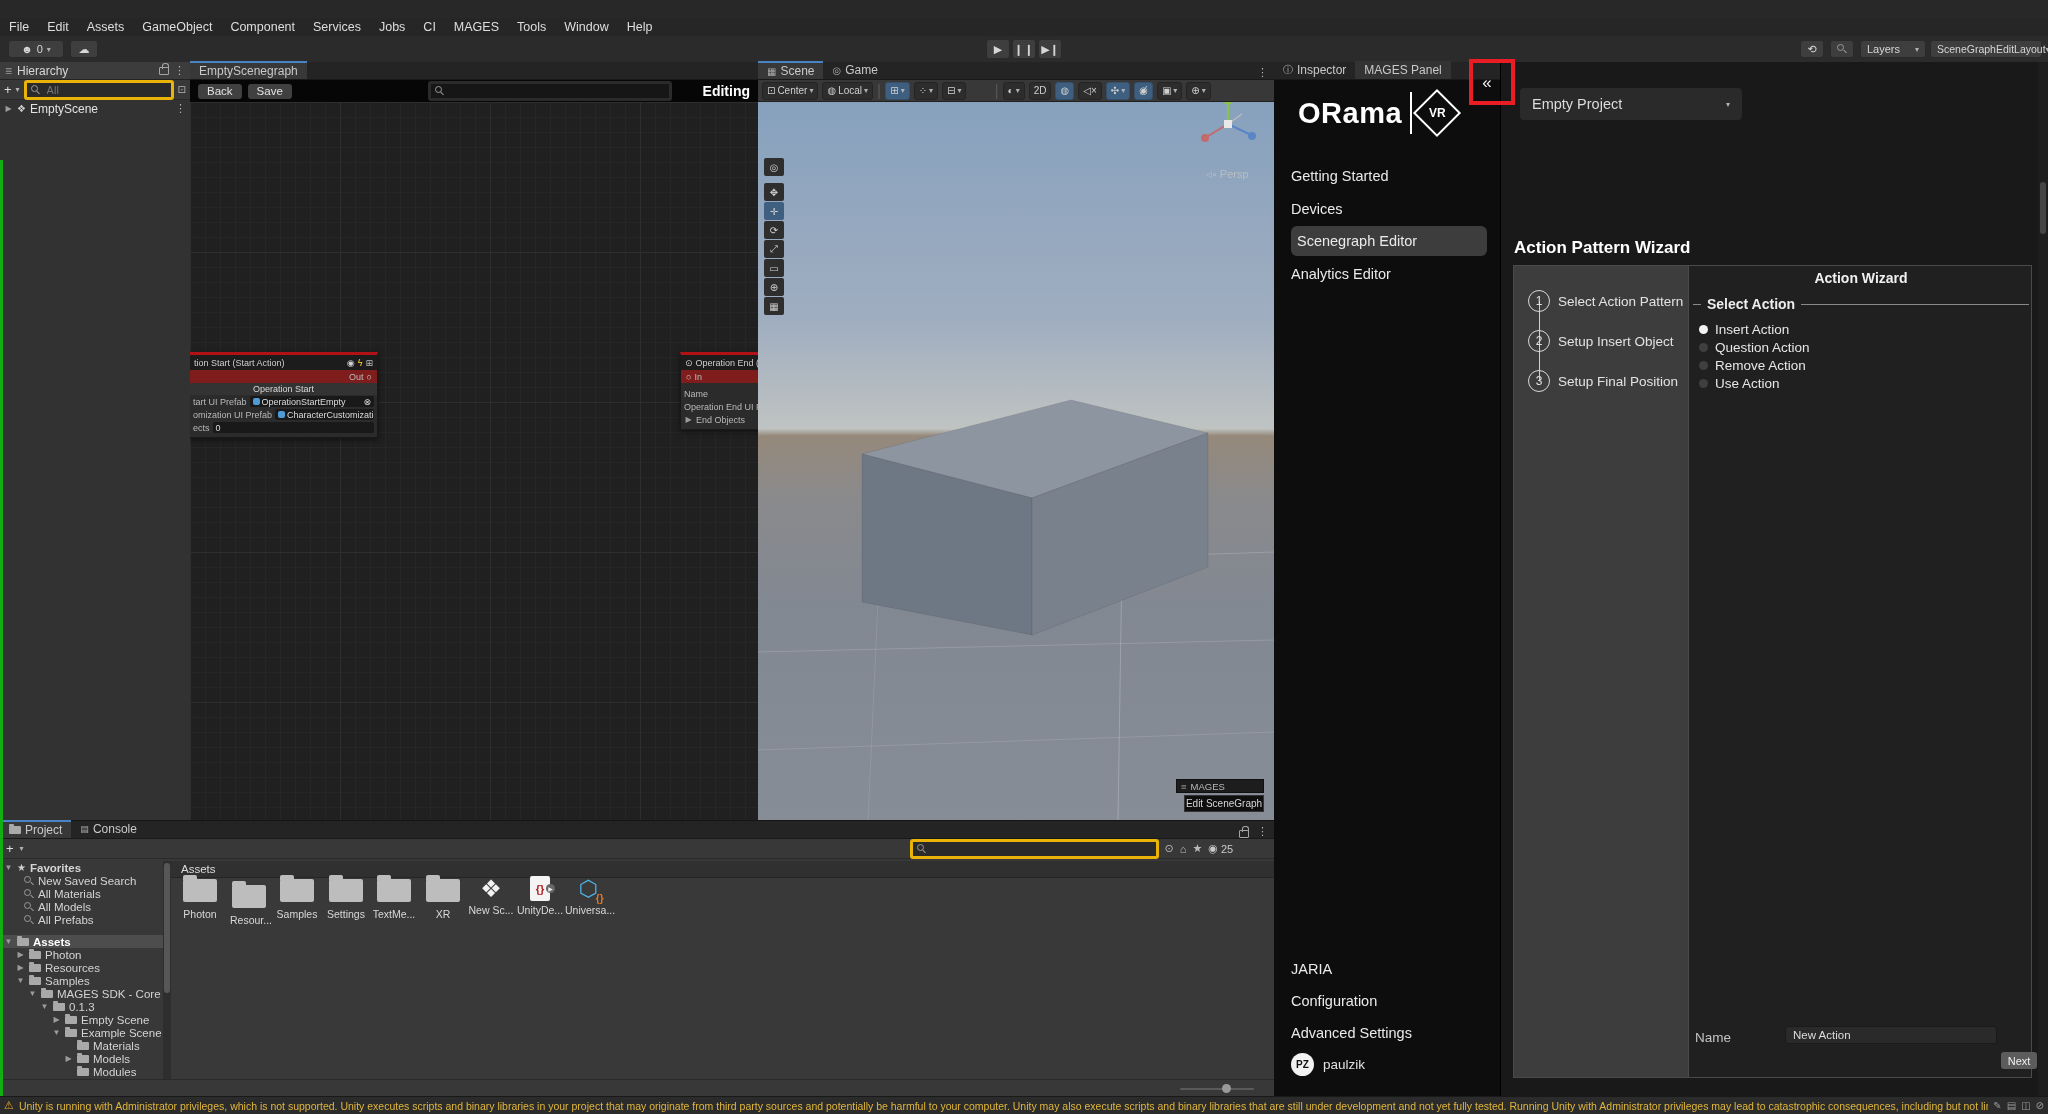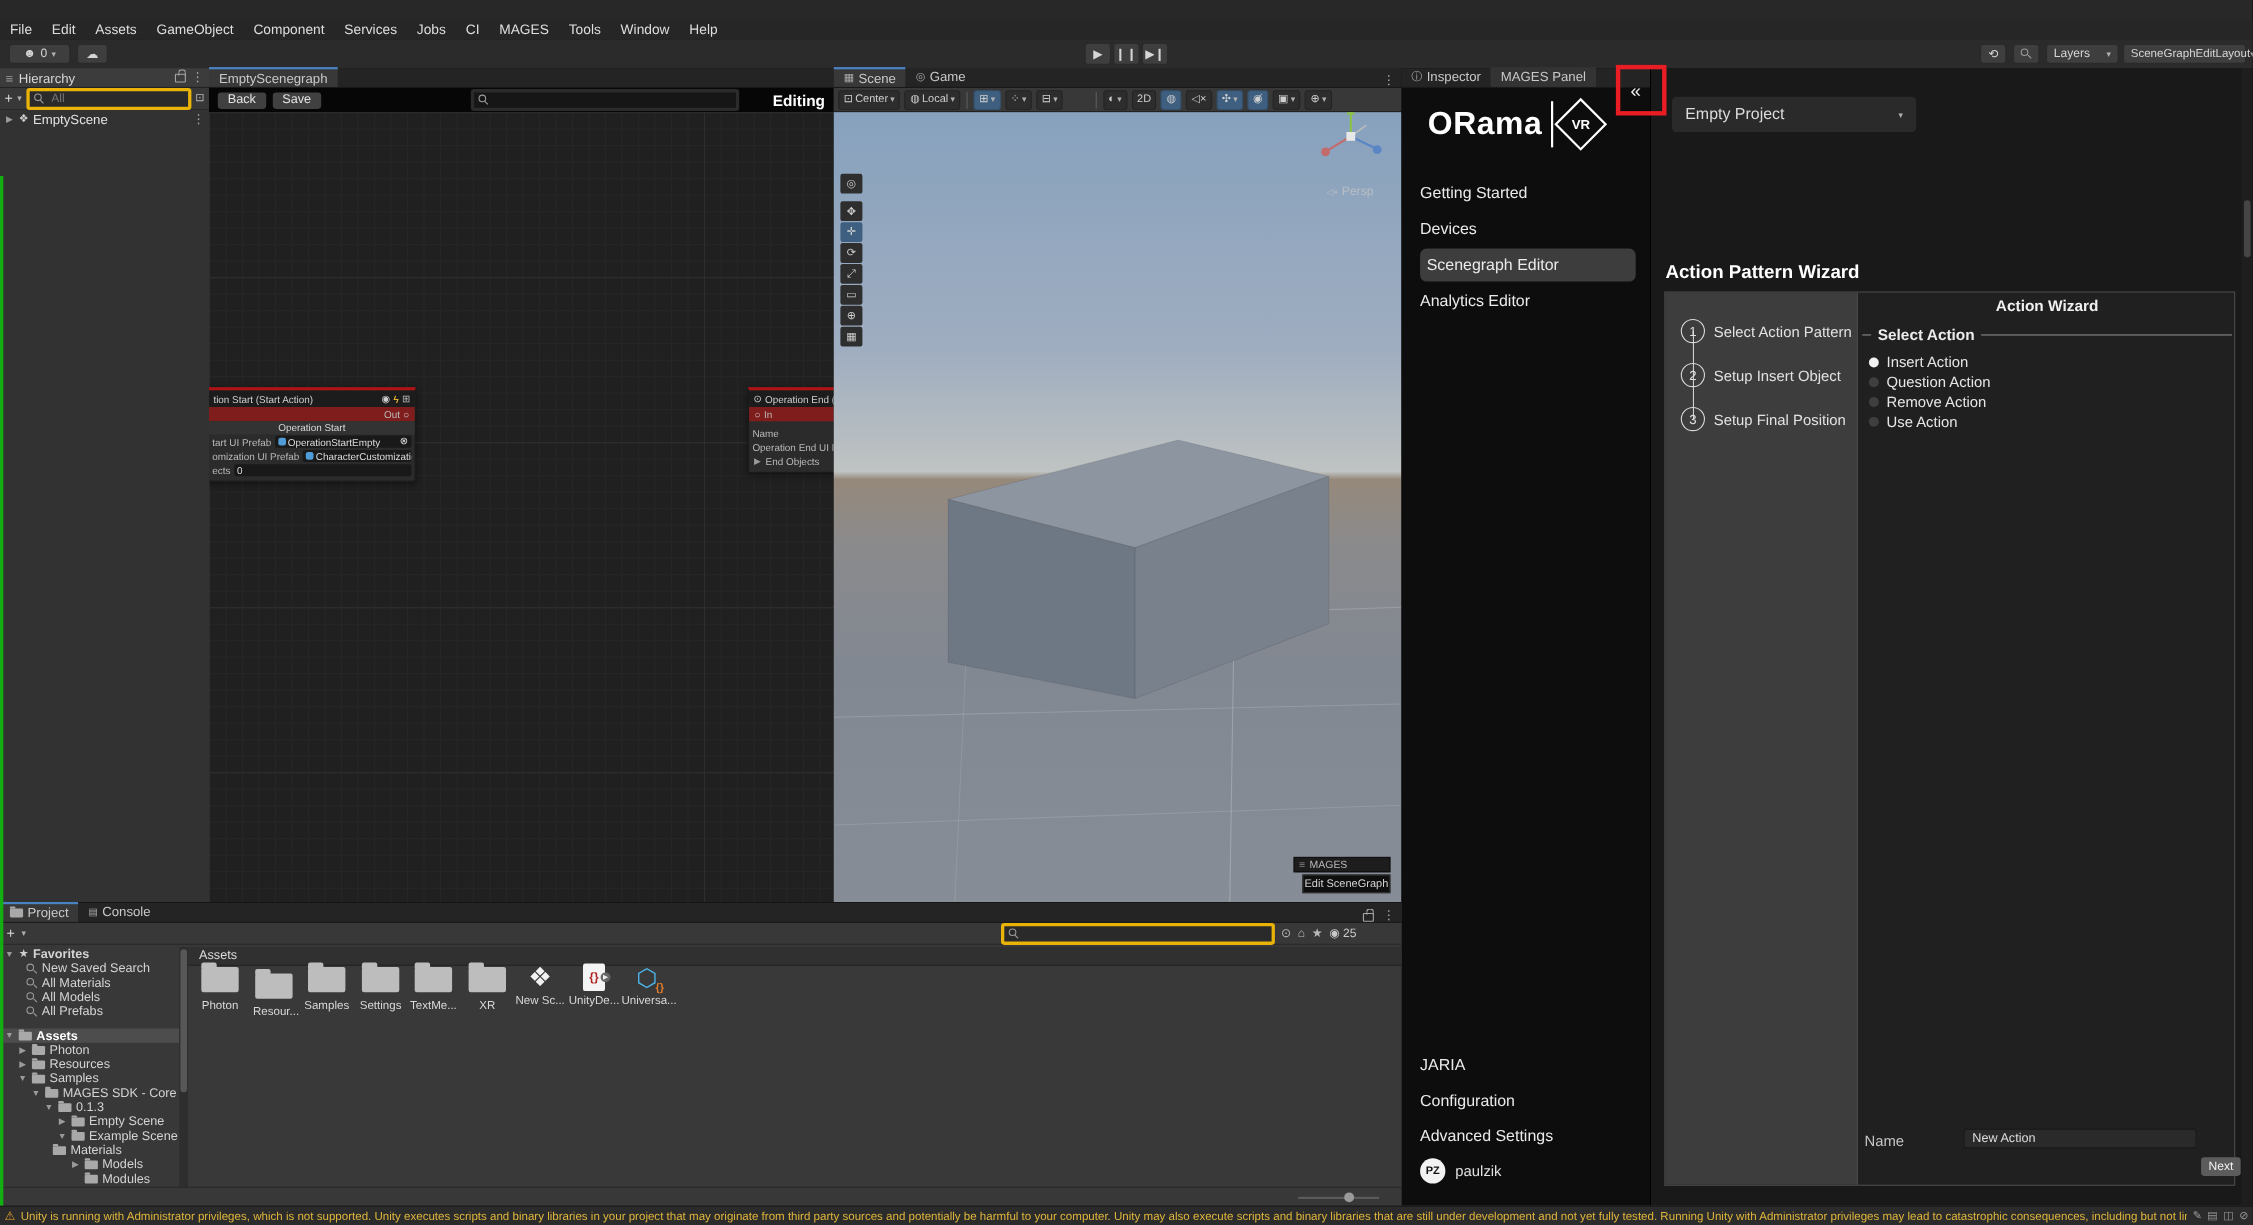--- a/index.html
+++ b/index.html
@@ -542,21 +542,21 @@
       <div class="treerow" style="padding-left:52px;">
           <span class="arr">▶</span>
           <span class="sfolder"></span>
           <span>Empty Scene</span>
         </div>
       <div class="treerow" style="padding-left:52px;">
           <span class="arr">▼</span>
           <span class="sfolder"></span>
           <span>Example Scene</span>
         </div>
-      <div class="treerow" style="margin-left:35px;">
+      <div class="treerow" style="padding-left:64px;">
           <span class="arr"></span>
           <span class="sfolder"></span>
           <span>Materials</span>
         </div>
       <div class="treerow" style="padding-left:64px;">
           <span class="arr">▶</span>
           <span class="sfolder"></span>
           <span>Models</span>
         </div>
       <div class="treerow" style="padding-left:64px;">

